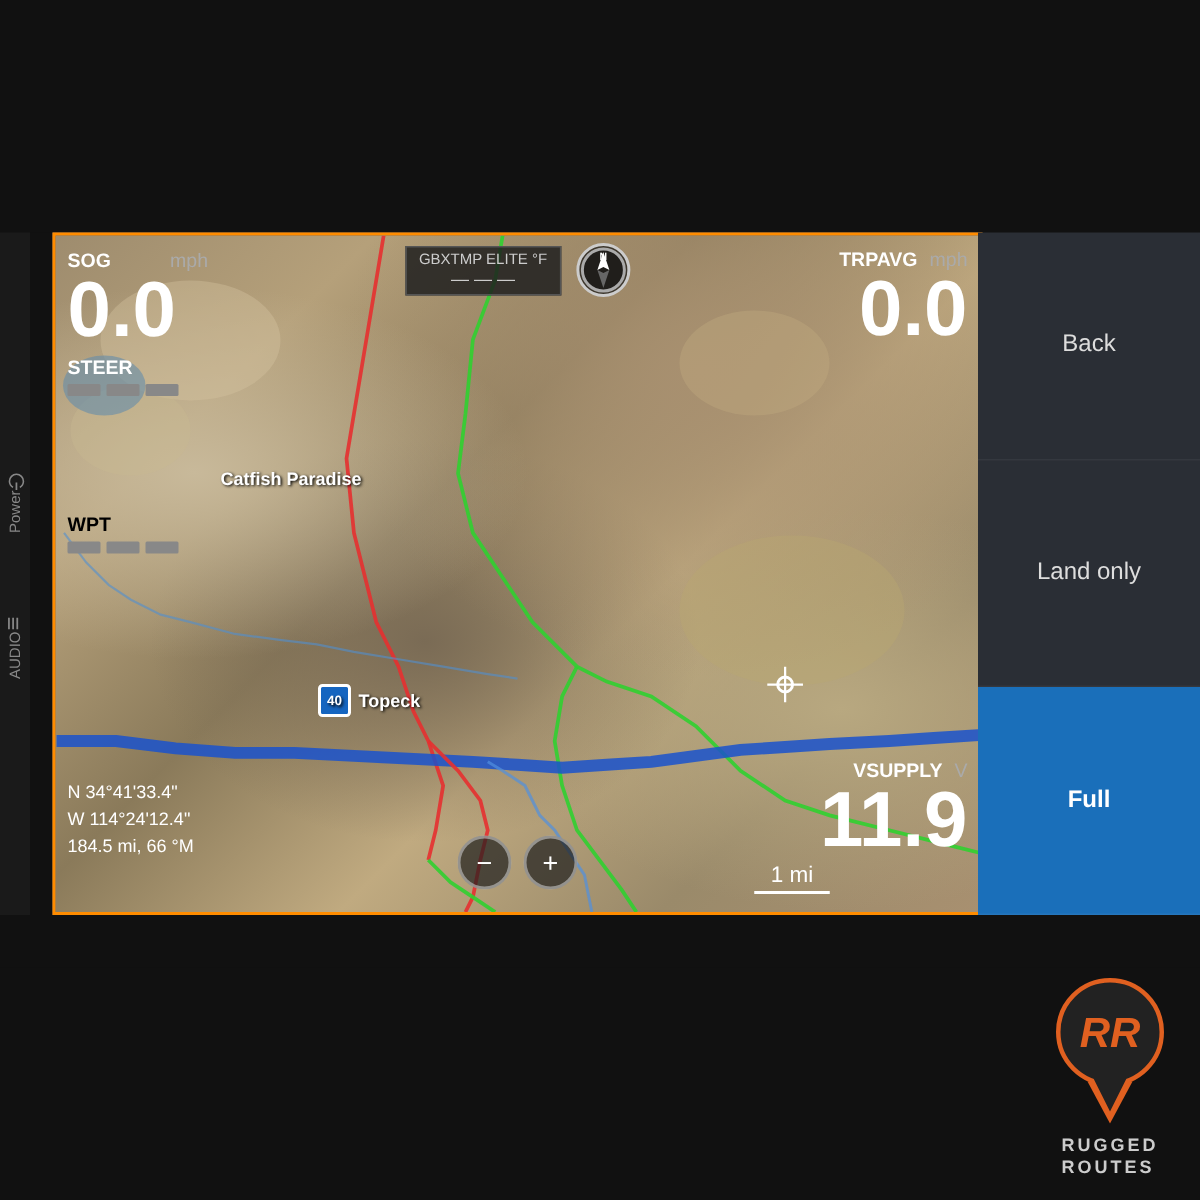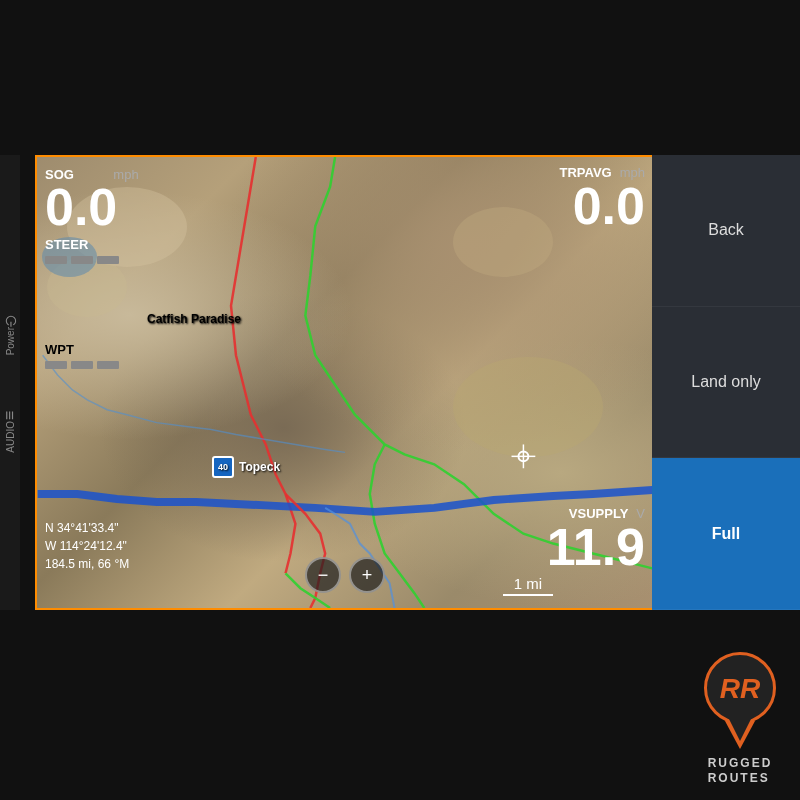--- a/index.html
+++ b/index.html
@@ -243,21 +243,21 @@
       align-items: center;
       justify-content: center;
       cursor: pointer;
     }
 
     
     #catfish-label {
       position: absolute;
       top: 155px;
       left: 110px;
-      color: #000000;
+      color: #ffffff;
       font-size: 12px;
       font-weight: bold;
       text-shadow: 1px 1px 2px black;
       text-align: center;
     }
 
     
     #topeck-label {
       position: absolute;
       bottom: 130px;
@@ -496,20 +496,34 @@
 
       <polyline points="5,200 20,220 35,235 50,245 70,255 90,260 120,268 150,272 175,275 200,280 230,285 260,290 290,295 310,298" fill="none" stroke="#5090d0" stroke-width="1.5" opacity="0.6"></polyline>
 
       <circle cx="490" cy="302" r="5" fill="none" stroke="#ffffff" stroke-width="2"></circle>
       <line x1="490" y1="290" x2="490" y2="314" stroke="white" stroke-width="1.5"></line>
       <line x1="478" y1="302" x2="502" y2="302" stroke="white" stroke-width="1.5"></line>
     </svg>
 
     <div id="map-overlay">
 
+      <div id="map-top-bar">
+        <div id="gbxtmp-badge">
+          <div style="font-size:10px;">GBXTMP ELITE °F</div>
+          <div style="font-size:12px;text-align:center;">— — —</div>
+        </div>
+        <div id="compass">
+          <svg width="32" height="32" viewBox="0 0 32 32">
+            <circle cx="16" cy="16" r="14" fill="rgba(20,20,20,0.7)" stroke="#aaa" stroke-width="2"></circle>
+            <polygon points="16,4 12,16 16,14 20,16" fill="white"></polygon>
+            <polygon points="16,28 12,16 16,18 20,16" fill="#666"></polygon>
+            <text x="16" y="9" text-anchor="middle" fill="white" font-size="7" font-weight="bold">N</text>
+          </svg>
+        </div>
+      </div>
 
       <div id="sog-display">
         <div>
           <span id="sog-label">SOG</span>
           <span id="sog-unit" style="color:#aaa;margin-left:35px;font-size:13px;">mph</span>
         </div>
         <div id="sog-value">0.0</div>
       </div>
 
       <div id="steer-display">

